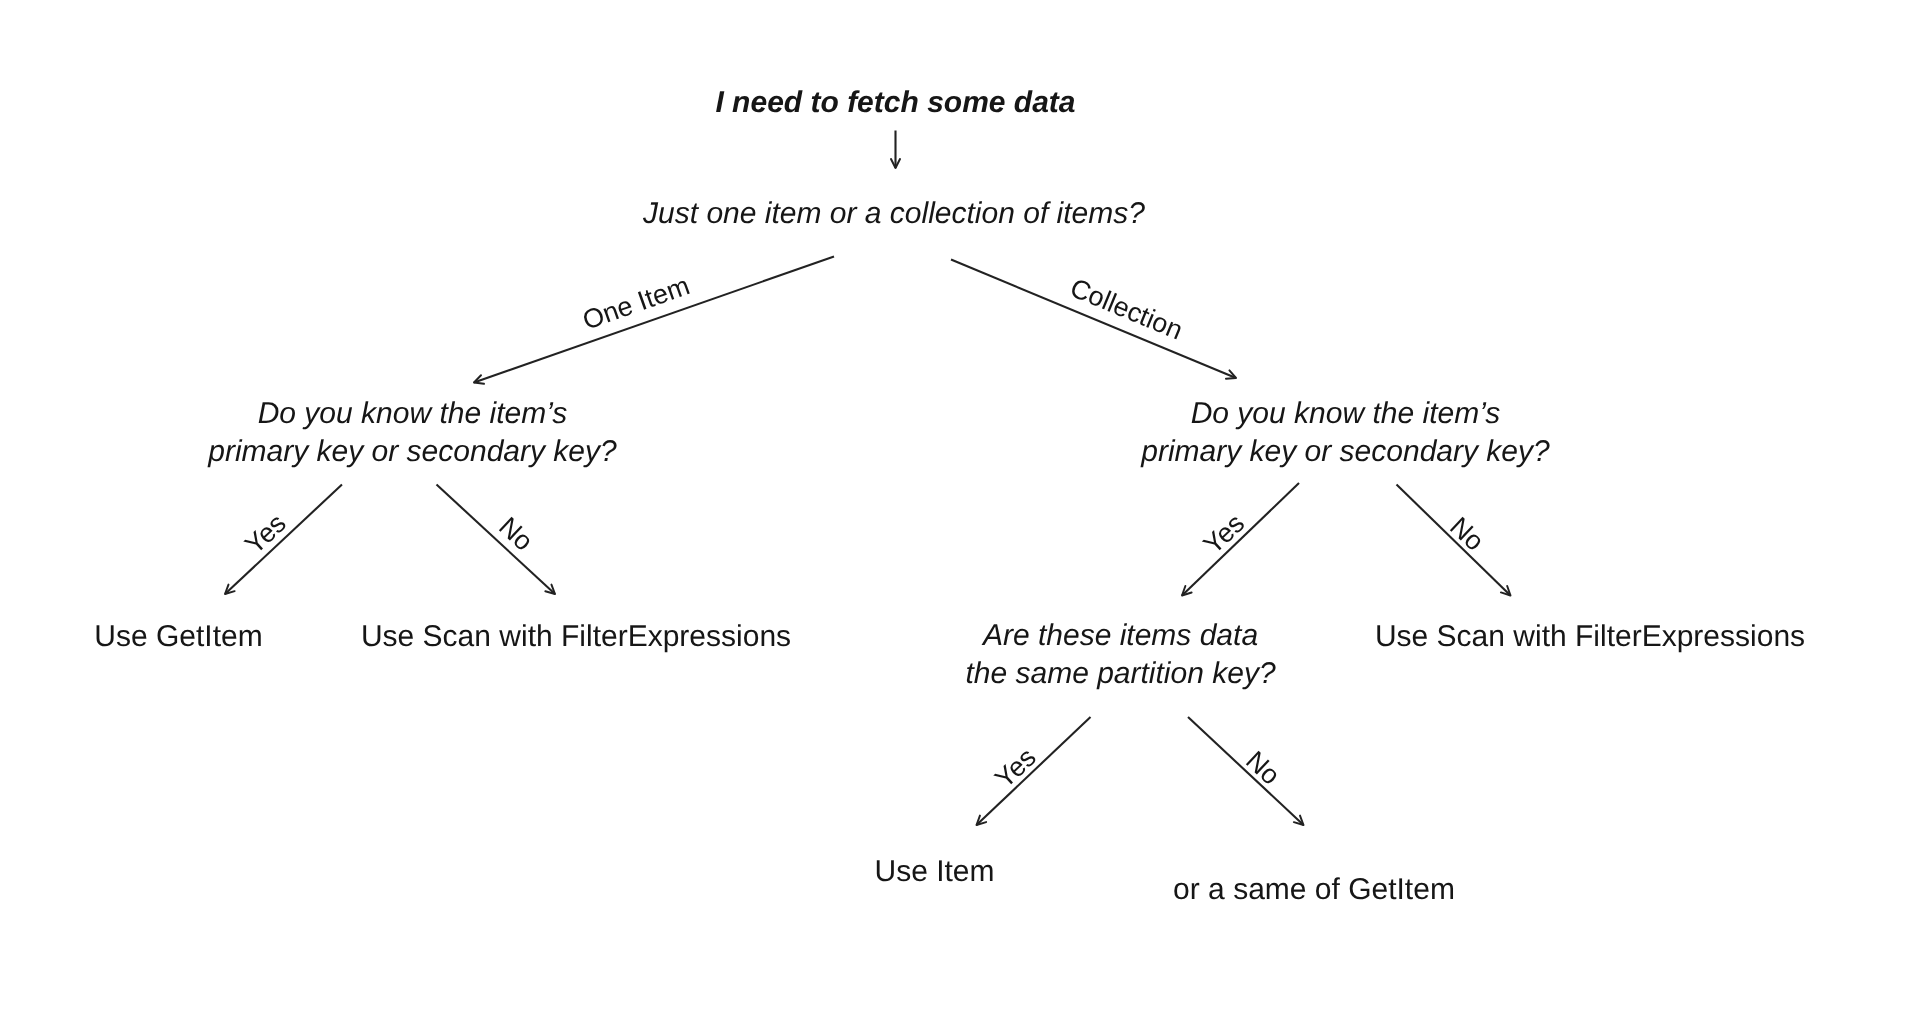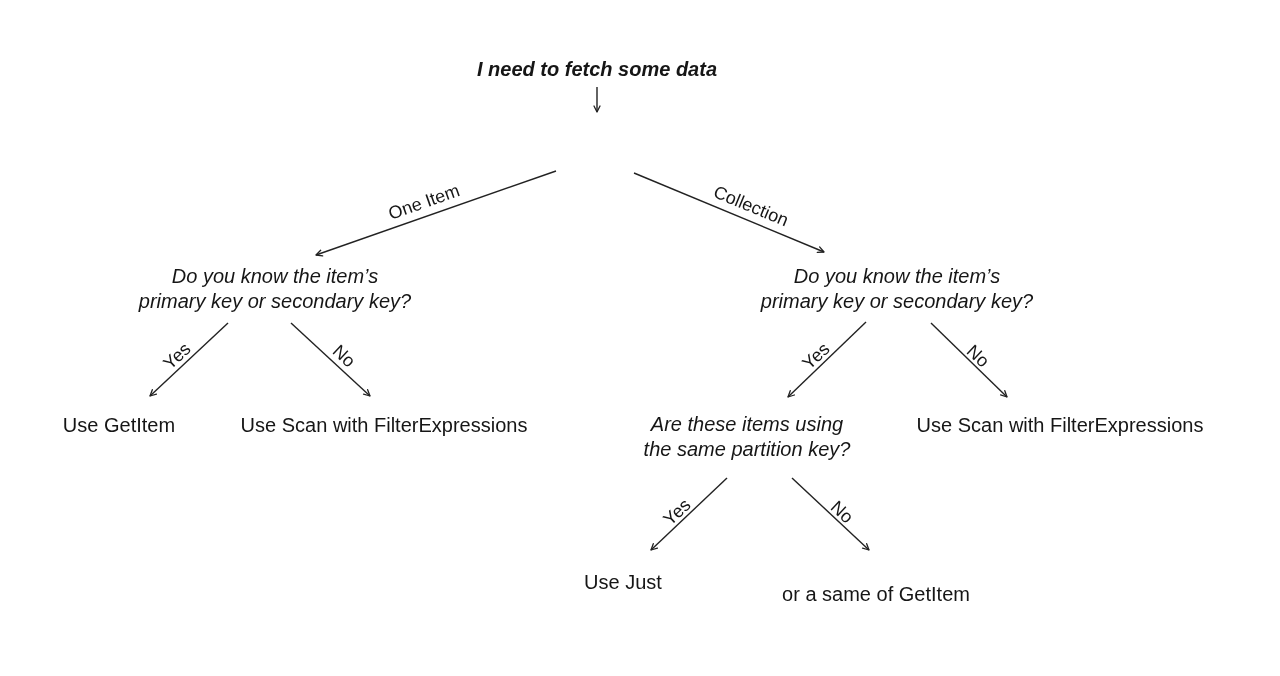--- a/index.html
+++ b/index.html
@@ -54,20 +54,21 @@
     <line class="arrow" x1="228" y1="323" x2="150" y2="396" marker-end="url(#ah)"></line>
     <line class="arrow" x1="291" y1="323" x2="370" y2="396" marker-end="url(#ah)"></line>
     <line class="arrow" x1="866" y1="322" x2="788" y2="397" marker-end="url(#ah)"></line>
     <line class="arrow" x1="931" y1="323" x2="1007" y2="397" marker-end="url(#ah)"></line>
     <line class="arrow" x1="727" y1="478" x2="651" y2="550" marker-end="url(#ah)"></line>
     <line class="arrow" x1="792" y1="478" x2="869" y2="550" marker-end="url(#ah)"></line>
   </svg>
 
   <div class="node title" style="left:597px;top:69px">I need to fetch some data</div>
 
+  <div class="node question" style="left:596px;top:143px">Just one item or a collection of items?</div>
 
   <div class="edge-label" style="left:424px;top:202px;--r:-19.5deg">One Item</div>
   <div class="edge-label" style="left:751px;top:206px;--r:22.5deg">Collection</div>
 
   <div class="node question" style="left:275px;top:289px">
     <div>Do you know the item’s</div>
     <div>primary key or secondary key?</div>
   </div>
 
   <div class="node question" style="left:897px;top:289px">
@@ -82,33 +83,33 @@
 
   <div class="node leaf" style="left:119px;top:425px">
     <span>Use </span><b>GetItem</b>
   </div>
 
   <div class="node leaf" style="left:384px;top:425px">
     <span>Use </span><b>Scan with FilterExpressions</b>
   </div>
 
   <div class="node question" style="left:747px;top:437px">
-    <div>Are these items using</div>
+    <div>Are these items data</div>
     <div>the same partition key?</div>
   </div>
 
   <div class="node leaf" style="left:1060px;top:425px">
     <span>Use </span><b>Scan with FilterExpressions</b>
   </div>
 
   <div class="edge-label" style="left:677px;top:512px;--r:-43deg">Yes</div>
   <div class="edge-label" style="left:842px;top:512px;--r:43deg">No</div>
 
   <div class="node leaf" style="left:623px;top:582px">
-    <span>Use </span><b>Just</b>
+    <span>Use </span><b>Item</b>
   </div>
 
   <div class="node leaf" style="left:876px;top:594px">
     <div>
       <span>or a same of </span><b>GetItem</b>
     </div>
   </div>
 
 </div>
 

